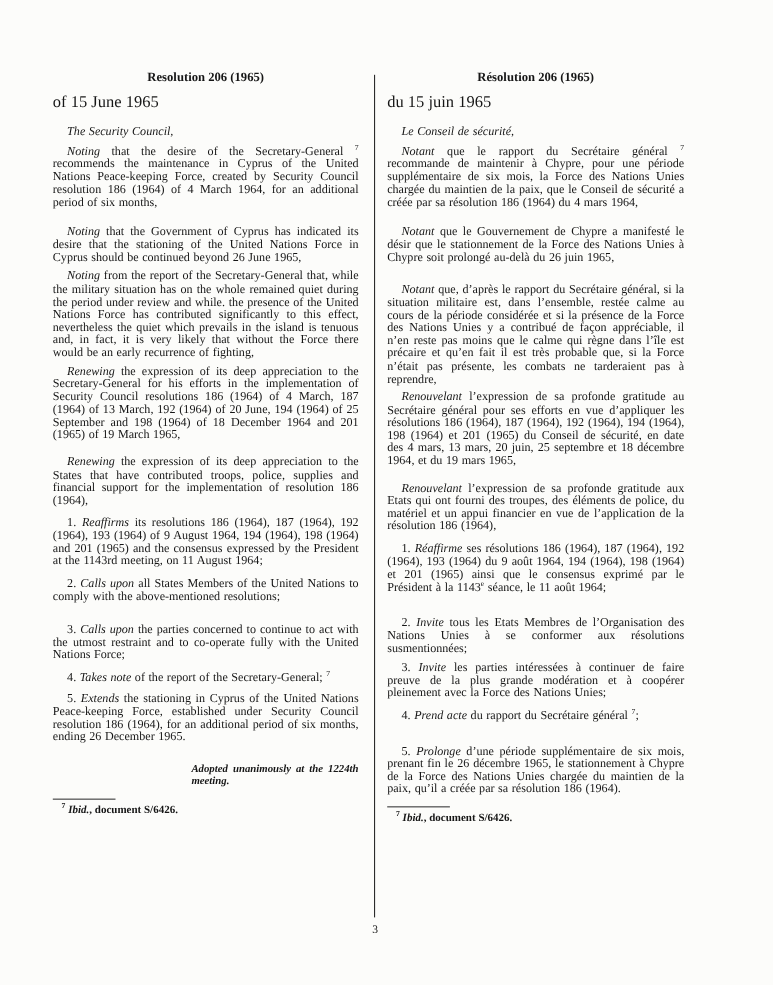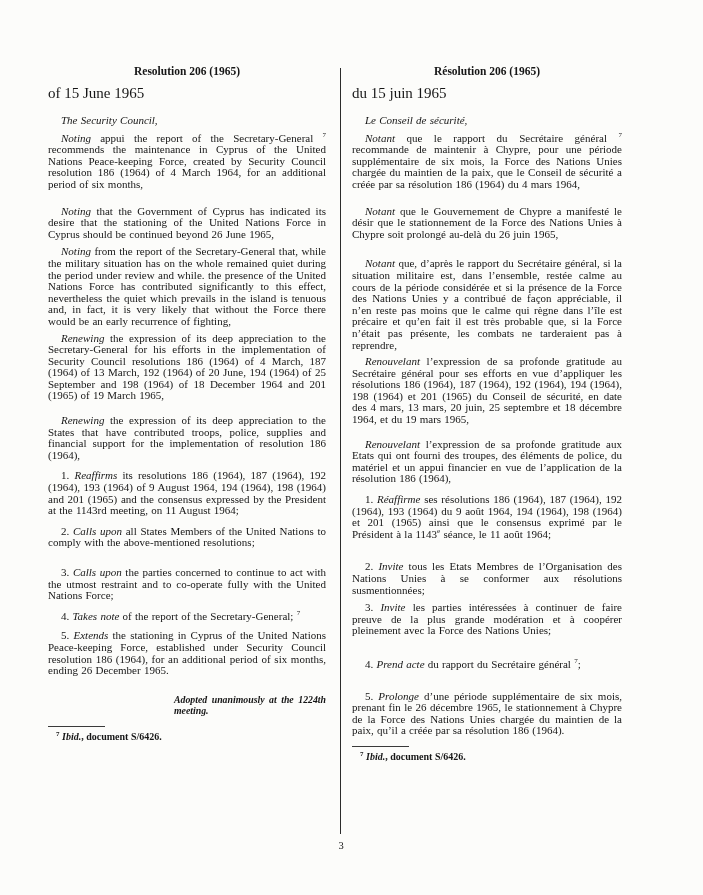--- a/index.html
+++ b/index.html
@@ -36,21 +36,21 @@
   .col-en .paras p:nth-child(11){margin-top:8px}
   .col-fr .paras p:nth-child(1){margin-top:16px}
   .col-fr .paras p:nth-child(2){margin-top:6px}
   .col-fr .paras p:nth-child(3){margin-top:15px}
   .col-fr .paras p:nth-child(4){margin-top:18px}
   .col-fr .paras p:nth-child(5){margin-top:5px}
   .col-fr .paras p:nth-child(6){margin-top:13px}
   .col-fr .paras p:nth-child(7){margin-top:9px}
   .col-fr .paras p:nth-child(8){margin-top:21px}
   .col-fr .paras p:nth-child(9){margin-top:6px}
-  .col-fr .paras p:nth-child(10){margin-top:22px}
+  .col-fr .paras p:nth-child(10){margin-top:9px}
   .col-fr .paras p:nth-child(11){margin-top:20px}
   .adopted{
     width:152px;margin-left:auto;
     font-size:9.8px;line-height:11.5px;font-weight:600;
     text-align:justify;
   }
   .col-en .adopted{margin-top:17px;}
   .col-fr .adopted{margin-top:6px;}
   .fn-rule{border:0;border-top:1px solid #3a3a3a;width:57px;margin:9px 0 0 0;}
   .footnote{font-size:10px;line-height:12px;margin-top:4px;text-indent:8px;font-weight:bold;}
@@ -61,21 +61,21 @@
 
 <div class="page">
 
   <div class="divider"></div>
 
   <div class="col col-en" lang="en">
     <div class="res-title">Resolution 206 (1965)</div>
     <div class="res-subtitle">of 15 June 1965</div>
     <div class="paras">
         <p><span class="it">The Security Council,</span></p>
-        <p><span class="it">Noting</span><span> appui the report of the Secretary-General </span><sup>7</sup><span> recommends the maintenance in Cyprus of the United Nations Peace-keeping Force, created by Security Council resolution 186 (1964) of 4 March 1964, for an additional period of six months,</span></p>
+        <p><span class="it">Noting</span><span> that the desire of the Secretary-General </span><sup>7</sup><span> recommends the maintenance in Cyprus of the United Nations Peace-keeping Force, created by Security Council resolution 186 (1964) of 4 March 1964, for an additional period of six months,</span></p>
         <p><span class="it">Noting</span><span> that the Government of Cyprus has indicated its desire that the stationing of the United Nations Force in Cyprus should be continued beyond 26 June 1965,</span></p>
         <p><span class="it">Noting</span><span> from the report of the Secretary-General that, while the military situation has on the whole remained quiet during the period under review and while. the presence of the United Nations Force has contributed significantly to this effect, nevertheless the quiet which prevails in the island is tenuous and, in fact, it is very likely that without the Force there would be an early recurrence of fighting,</span></p>
         <p><span class="it">Renewing</span><span> the expression of its deep appreciation to the Secretary-General for his efforts in the implementation of Security Council resolutions 186 (1964) of 4 March, 187 (1964) of 13 March, 192 (1964) of 20 June, 194 (1964) of 25 September and 198 (1964) of 18 December 1964 and 201 (1965) of 19 March 1965,</span></p>
         <p><span class="it">Renewing</span><span> the expression of its deep appreciation to the States that have contributed troops, police, supplies and financial support for the implementation of resolution 186 (1964),</span></p>
         <p><span>1. </span><span class="it">Reaffirms</span><span> its resolutions 186 (1964), 187 (1964), 192 (1964), 193 (1964) of 9 August 1964, 194 (1964), 198 (1964) and 201 (1965) and the consensus expressed by the President at the 1143rd meeting, on 11 August 1964;</span></p>
         <p><span>2. </span><span class="it">Calls upon</span><span> all States Members of the United Nations to comply with the above-mentioned resolutions;</span></p>
         <p><span>3. </span><span class="it">Calls upon</span><span> the parties concerned to continue to act with the utmost restraint and to co-operate fully with the United Nations Force;</span></p>
         <p><span>4. </span><span class="it">Takes note</span><span> of the report of the Secretary-General; </span><sup>7</sup></p>
         <p><span>5. </span><span class="it">Extends</span><span> the stationing in Cyprus of the United Nations Peace-keeping Force, established under Security Council resolution 186 (1964), for an additional period of six months, ending 26 December 1965.</span></p>
       </div>

